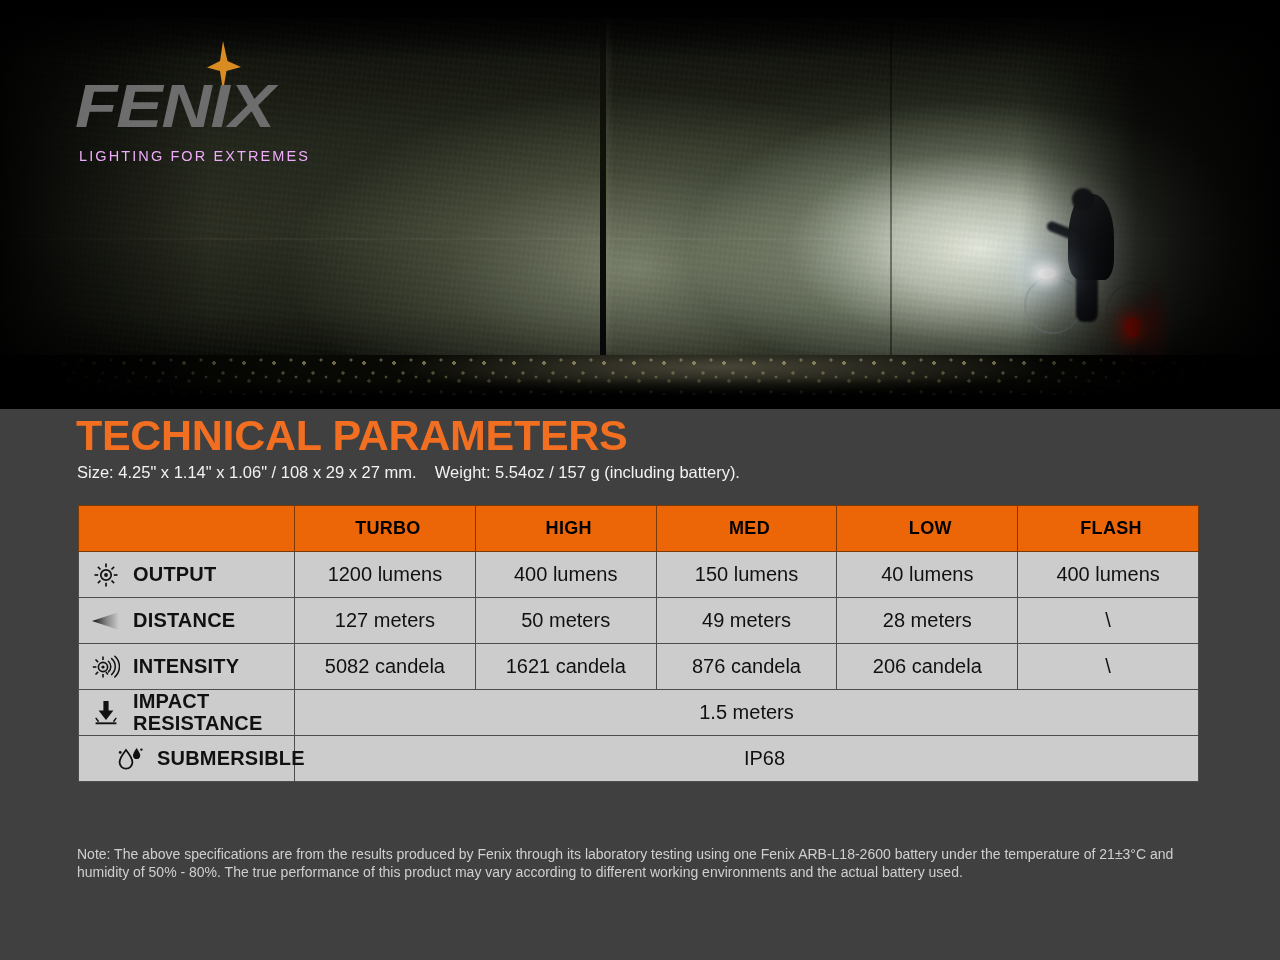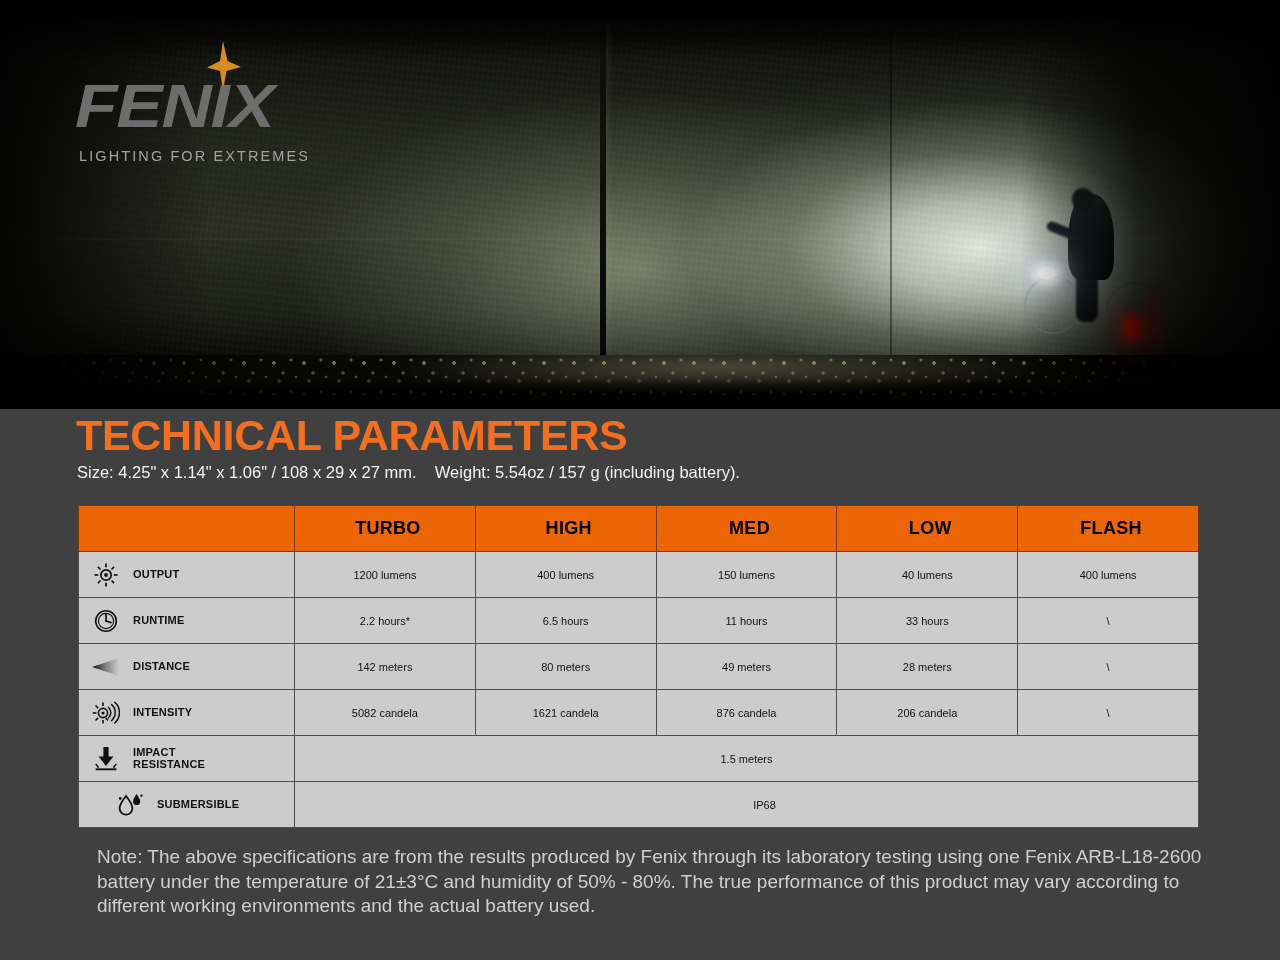--- a/index.html
+++ b/index.html
@@ -184,21 +184,21 @@
     letter-spacing: -1px;
     color: #6d6d6d;
     line-height: 1;
     -webkit-text-stroke: 0px;
     transform: scaleX(1.12);
     transform-origin: left center;
   }
   .logo-sub {
     position: absolute; left: 4px; top: 103px;
     font-size: 14.5px; font-weight: 400; letter-spacing: 2.1px;
-    color: #a3a3a3;
+    color: #f0abfc;
   }
 
   
   .content { position: absolute; left: 0; top: 409px; width: 1280px; height: 565px; background:#404040; }
 
   .page-title {
     position: absolute; left: 76px; top: 4px;
     font-size: 43px; font-weight: 700; letter-spacing: -0.3px;
     color: #f26f21;
     line-height: 1.05;
@@ -214,21 +214,21 @@
     width: 1120px;
     border-collapse: collapse;
     table-layout: fixed;
     background: #cccccc;
   }
   .spec-table col.c0 { width: 216px; }
   .spec-table col.cx { width: 180.8px; }
 
   .spec-table th, .spec-table td {
     border: 1px solid #4d4d4d;
-    font-size: 11px;
+    font-size: 20px;
     color: #111;
     text-align: center;
     background: #cccccc;
   }
   .spec-table thead th {
     background: #ec6608;
     color: #000;
     font-weight: 700;
     font-size: 18px;
     height: 46px;
@@ -250,23 +250,22 @@
   .label-inner { display: flex; align-items: center; gap: 12px; }
   .label-icon { width: 30px; min-width: 30px; height: 30px; display:flex; align-items:center; justify-content:center; }
   .label-txt { line-height: 1.08; }
   .row-impact td { height: 48px; }
   .row-sub td { height: 44px; padding-left: 36px; }
 
   
   .note {
     position: absolute; left: 77px; top: 436px;
     width: 1115px;
-    font-size: 19px; line-height: 1.30;
+    font-size: 14px; line-height: 1.30;
     color: #cfcfcf;
-    margin-left: 20px;
   }
   .note2 {
     position: absolute; left: 77px; top: 474px;
     width: 1115px;
     font-size: 12.6px; line-height: 1.30;
     color: #cfcfcf;
   }
 </style>
 </head>
 <body>
@@ -364,61 +363,41 @@
               <span class="label-txt">OUTPUT</span>
             </span>
           </td>
           <td>1200 lumens</td>
           <td>400 lumens</td>
           <td>150 lumens</td>
           <td>40 lumens</td>
           <td>400 lumens</td>
         </tr>
 
-        <tr>
-          <td class="label-cell">
-            <span class="label-inner">
-              <span class="label-icon">
-                <svg width="26" height="26" viewBox="0 0 26 26">
-                  <circle cx="13" cy="13" r="10.3" fill="none" stroke="#111" stroke-width="1.6"></circle>
-                  <circle cx="13" cy="13" r="7.6" fill="none" stroke="#111" stroke-width="1.1"></circle>
-                  <line x1="13" y1="13" x2="13" y2="6.6" stroke="#111" stroke-width="1.7" stroke-linecap="round"></line>
-                  <line x1="13" y1="13" x2="18" y2="14.6" stroke="#111" stroke-width="1.7" stroke-linecap="round"></line>
-                </svg>
-              </span>
-              <span class="label-txt">RUNTIME</span>
-            </span>
-          </td>
-          <td>2.2 hours*</td>
-          <td>6.5 hours</td>
-          <td>11 hours</td>
-          <td>33 hours</td>
-          <td>\</td>
-        </tr>
 
         <tr>
           <td class="label-cell">
             <span class="label-inner">
               <span class="label-icon">
                 <svg width="30" height="22" viewBox="0 0 30 22">
                   <defs>
                     <linearGradient id="beamgrad" x1="0" y1="0" x2="1" y2="0">
                       <stop offset="0%" stop-color="#111"></stop>
                       <stop offset="55%" stop-color="#888"></stop>
                       <stop offset="100%" stop-color="#cccccc"></stop>
                     </linearGradient>
                   </defs>
                   <path d="M1 11 L28 2 L28 20 Z" fill="url(#beamgrad)"></path>
                 </svg>
               </span>
               <span class="label-txt">DISTANCE</span>
             </span>
           </td>
-          <td>142 meters</td>
-          <td>80 meters</td>
+          <td>127 meters</td>
+          <td>50 meters</td>
           <td>49 meters</td>
           <td>28 meters</td>
           <td>\</td>
         </tr>
 
         <tr>
           <td class="label-cell">
             <span class="label-inner">
               <span class="label-icon">
                 <svg width="28" height="26" viewBox="0 0 28 26">

